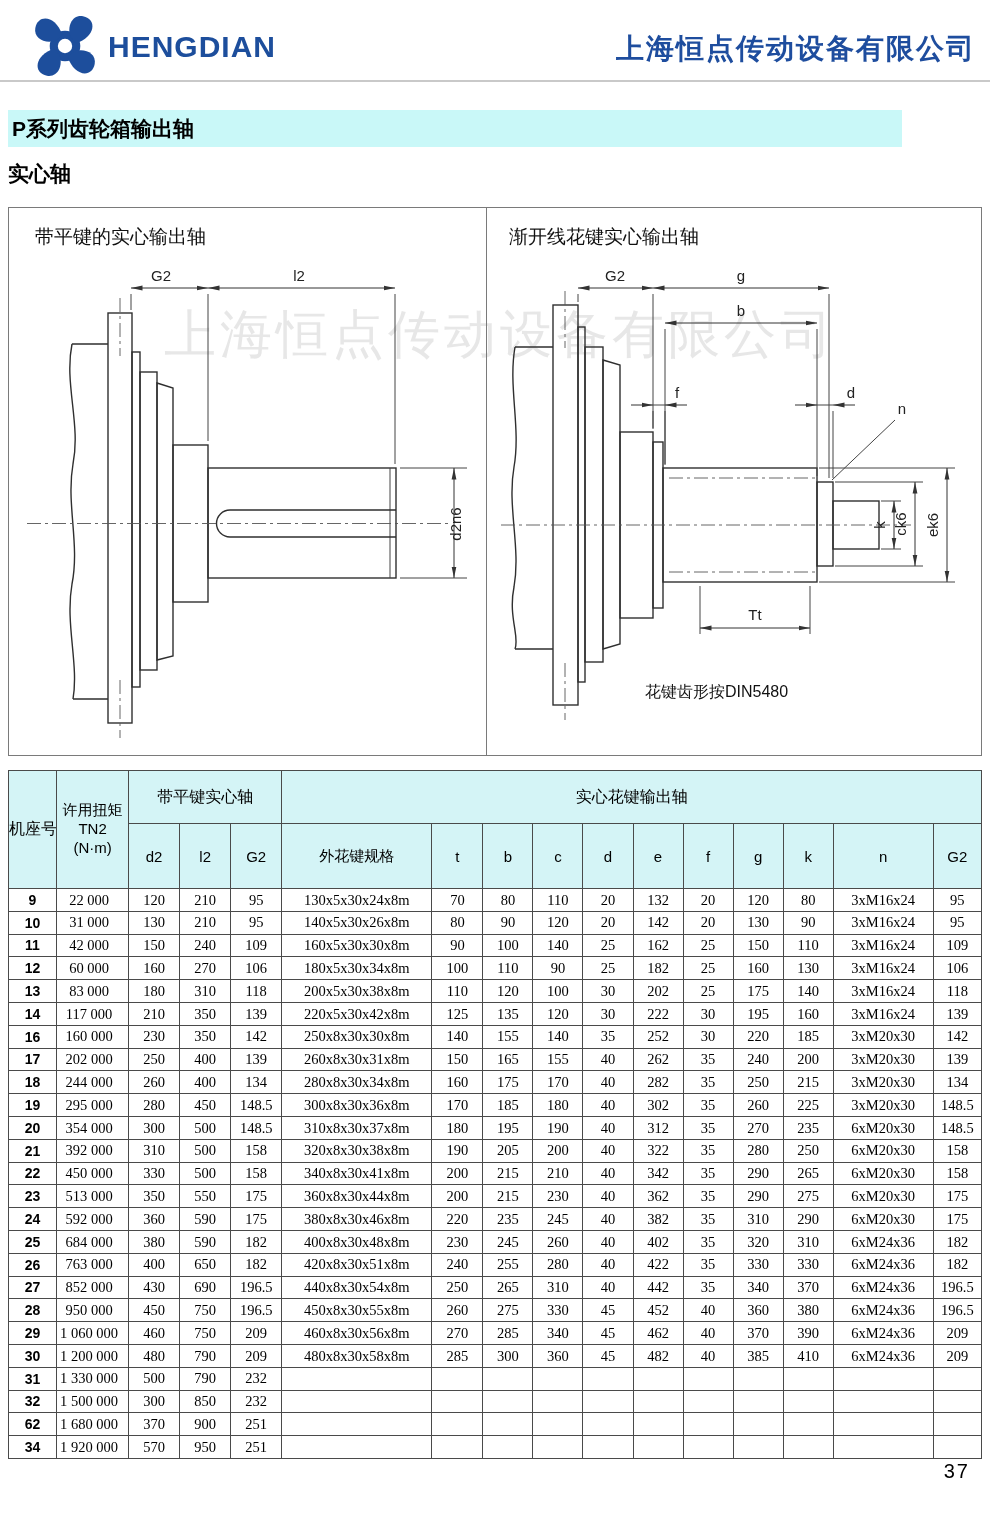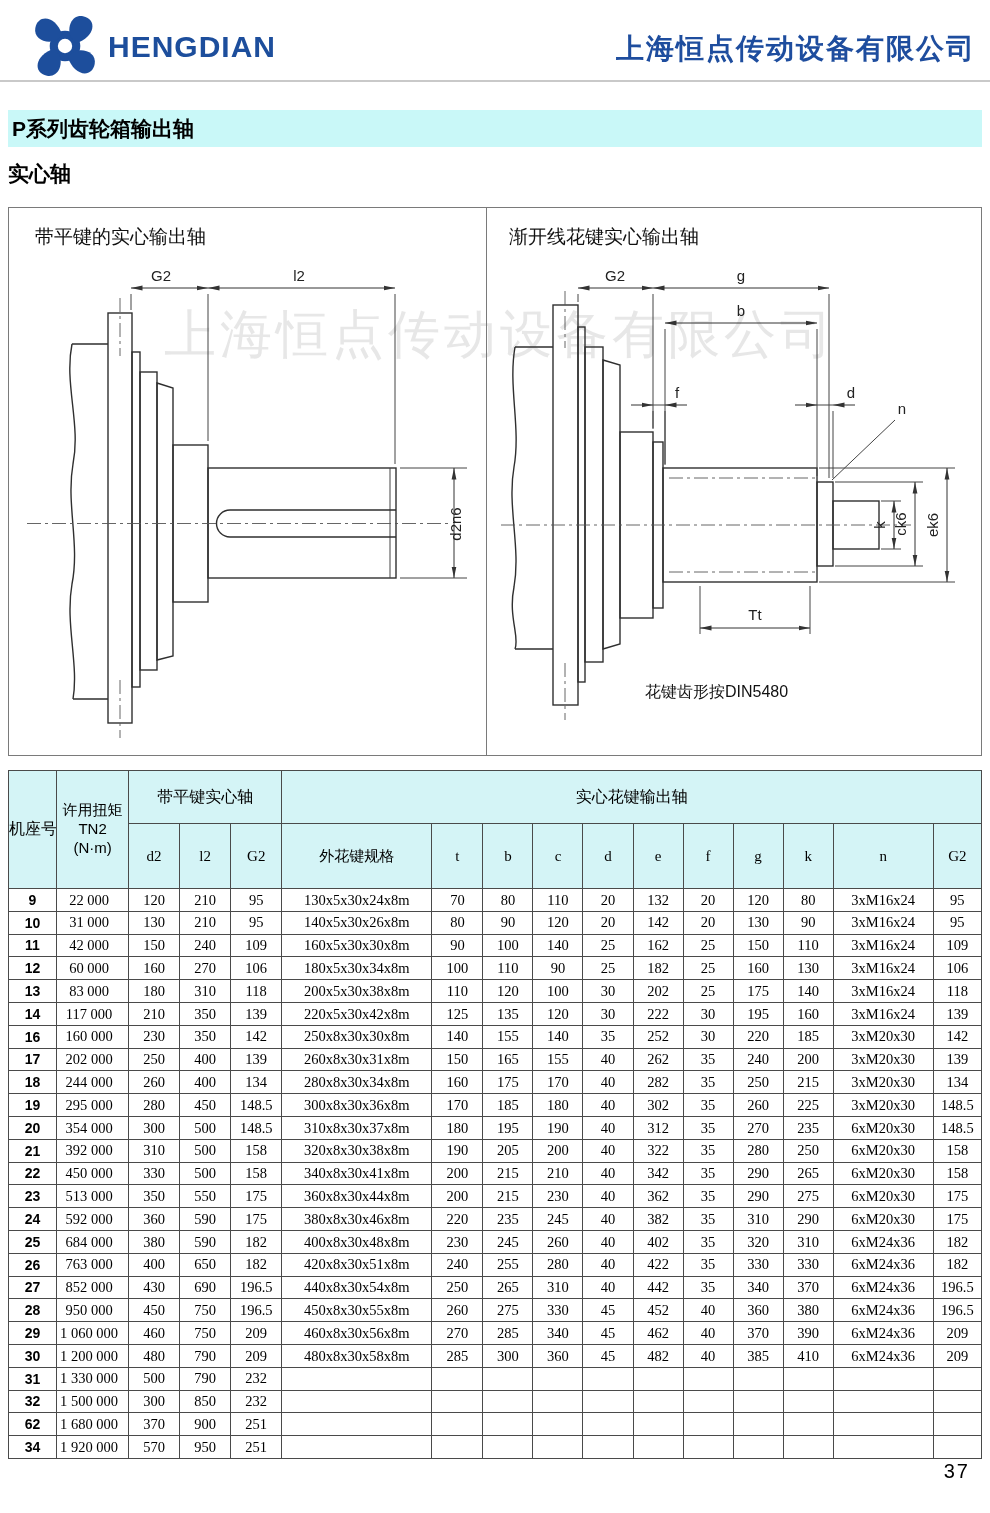--- a/index.html
+++ b/index.html
@@ -8,21 +8,21 @@
 
   
   .logo{position:absolute;left:28px;top:10px;width:74px;height:72px;}
   .logo-text{position:absolute;left:108px;top:30px;font-size:30px;font-weight:bold;
              letter-spacing:1px;color:#1d4e9c;}
   .company{position:absolute;right:14px;top:30px;font-size:28px;font-weight:bold;
            font-family:"Liberation Serif",serif;color:#1e4d9e;letter-spacing:2px;}
   .header-divider{position:absolute;left:0;top:80px;width:990px;height:2px;background:#c9c9c9;}
 
   
-  .banner{position:absolute;left:8px;top:110px;width:974px;height:37px;background:#c9f8f8;
+  .banner{position:absolute;left:8px;top:110px;width:894px;height:37px;background:#c9f8f8;
           font-size:21px;font-weight:bold;line-height:37px;padding-left:4px;box-sizing:border-box;}
   .sub-title{position:absolute;left:8px;top:160px;font-size:21px;font-weight:bold;}
 
   
   .panel{position:absolute;left:8px;top:207px;width:972px;height:547px;border:1px solid #7a7a7a;
          background:#fff;overflow:hidden;}
   .panel-divider{position:absolute;left:477px;top:0;width:1px;height:547px;background:#7a7a7a;}
   .draw-title{position:absolute;font-size:19px;font-weight:500;color:#111;}
   .draw-title.left{left:26px;top:16px;}
   .draw-title.right{left:500px;top:16px;}
@@ -35,21 +35,21 @@
   .cl{fill:none;stroke:#555;stroke-width:0.9;stroke-dasharray:14 4 3 4;}
   .dim{fill:none;stroke:#333;stroke-width:1;}
 
   
   table.spec{position:absolute;left:8px;top:770px;width:974px;border-collapse:collapse;
              table-layout:fixed;}
   table.spec th,table.spec td{border:1px solid #4a4a4a;padding:0;text-align:center;
              overflow:hidden;white-space:nowrap;}
   table.spec thead th{background:#d4f4f6;font-weight:normal;}
   .tr-h1 th{height:52px;font-size:16px;}
-  .tr-h2 th{height:64px;font-size:15px;font-family:Liberation Serif, serif;}
+  .tr-h2 th{height:64px;font-size:15px;font-family:Liberation Sans, sans-serif;}
   .th-frame{font-size:15px;}
   .th-torque div{line-height:1.25;font-size:15px;}
   tbody td{height:21.8px;font-size:14.5px;font-family:"Liberation Serif",serif;line-height:1;}
   tbody td.c0{font-family:"Liberation Sans",sans-serif;font-weight:bold;font-size:14px;}
   tbody td.c1{text-align:center;padding-right:7px;}
 
   .page-number{position:absolute;right:20px;top:1460px;font-size:20px;letter-spacing:2px;}
 </style>
 </head>
 <body>

